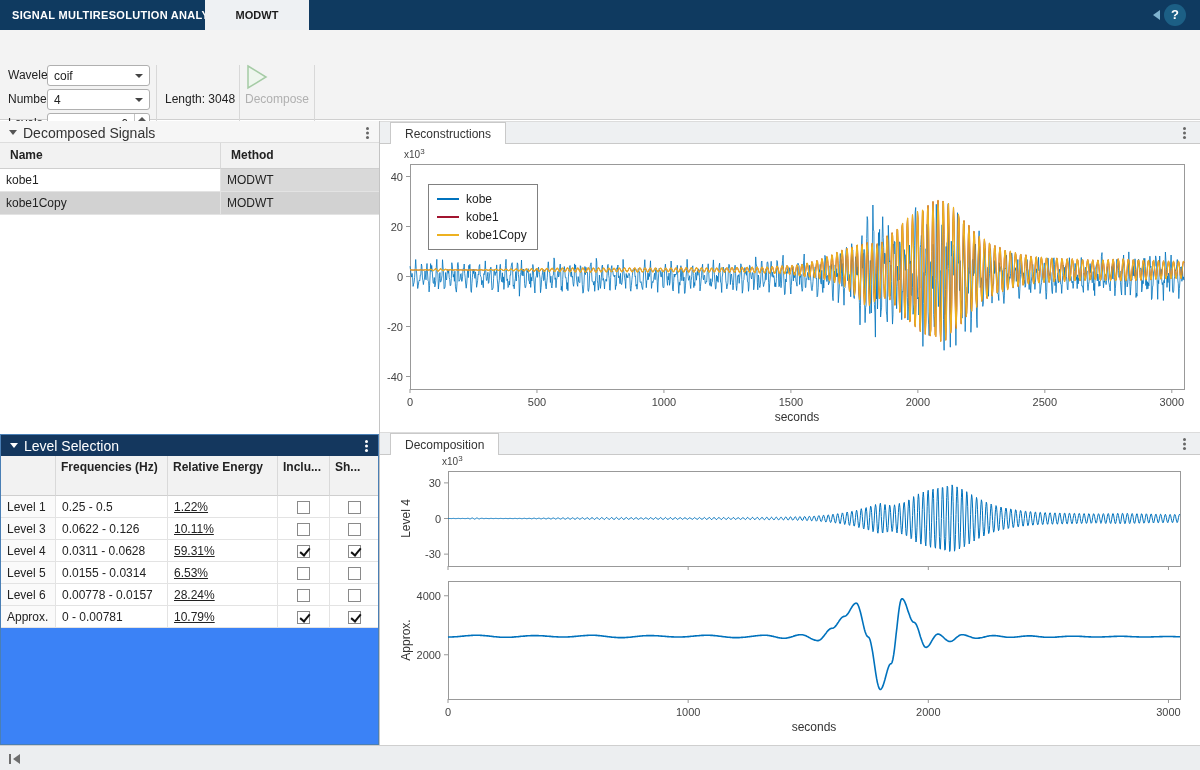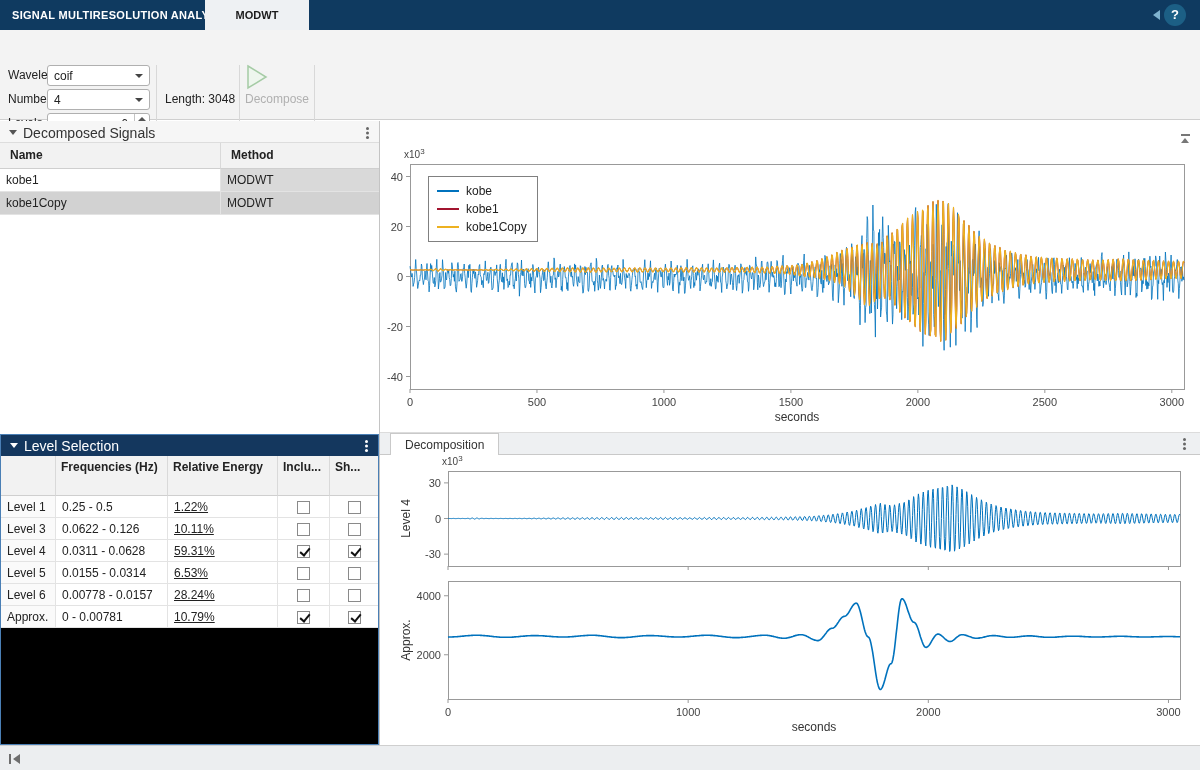--- a/index.html
+++ b/index.html
@@ -44,21 +44,21 @@
 
   .ds-head{position:absolute;left:0;top:22px;width:379px;height:26px;}
   .ds-hcell{position:absolute;top:0;height:26px;background:#f2f2f2;border-bottom:1px solid #cfcfcf;border-right:1px solid #d9d9d9;font-weight:bold;padding:5px 10px;}
   .ds-rows{position:absolute;left:0;top:48px;width:379px;}
   .ds-row{position:relative;width:379px;height:23px;}
   .ds-cell{position:absolute;top:0;height:23px;padding:4px 6px;border-bottom:1px solid #e3e3e3;}
   .ds-name{left:0;width:221px;background:#fff;border-right:1px solid #e3e3e3;}
   .ds-method{left:221px;width:158px;background:#d9d9d9;}
   .ds-row.sel .ds-name,.ds-row.sel .ds-method{background:#d2d2d2;}
 
-  .level-panel{position:absolute;left:0;top:313px;width:379px;height:311px;border:1px solid #4a7fb5;background:#000000;}
+  .level-panel{position:absolute;left:0;top:313px;width:379px;height:311px;border:1px solid #4a7fb5;background:#3b82f6;}
   .level-header{position:absolute;left:0;top:0;width:377px;height:21px;background:#14375E;}
   .level-header .panel-title{color:#fff;top:3px;}
   .lv-head{position:absolute;left:0;top:21px;width:377px;height:40px;}
   .lv-hcell{position:absolute;top:0;height:40px;background:#f2f2f2;border-bottom:1px solid #cfcfcf;border-right:1px solid #d9d9d9;font-weight:bold;padding:4px 5px;line-height:1.25;}
   .lv-rows{position:absolute;left:0;top:61px;width:377px;}
   .lv-row{position:relative;width:377px;height:22px;}
   .lv-cell{position:absolute;top:0;height:22px;padding:4px 6px;border-bottom:1px solid #e3e3e3;border-right:1px solid #e3e3e3;background:#fff;}
   .lv-c0{left:0;width:55px;background:#fafafa;}
   .lv-c1{left:55px;width:112px;}
   .lv-c2{left:167px;width:110px;text-decoration:underline;}
@@ -67,21 +67,21 @@
   .lv-c3,.lv-c4{padding:4px 0;text-align:center;}
   .cb{display:inline-block;position:relative;width:13px;height:13px;border:1px solid #8a8a8a;background:#fff;vertical-align:middle;}
   .cb.checked::after{content:"";position:absolute;left:2px;top:2px;width:8px;height:4px;border-left:2px solid #111;border-bottom:2px solid #111;transform:rotate(-50deg);}
 
   
   .tabstrip{position:absolute;left:380px;width:820px;height:23px;background:#eef0f2;border-bottom:1px solid #c9c9c9;border-top:1px solid #dcdcdc;}
   .plot-tab{position:absolute;left:10px;top:0;height:23px;background:#fff;border:1px solid #c9c9c9;border-bottom:none;padding:4px 14px;font-size:12px;color:#333;}
   .strip-kebab{position:absolute;right:14px;top:5px;width:3px;height:3px;border-radius:50%;background:#666;box-shadow:0 4.5px 0 #666,0 9px 0 #666;}
   .plot-area{position:absolute;left:380px;width:820px;background:#fff;}
   svg{font-family:"Liberation Sans",sans-serif;display:block;}
-  .legend{position:absolute;left:48px;top:32px;background:#fff;border:1px solid #808080;padding:5px 10px 5px 8px;}
+  .legend{position:absolute;left:48px;top:40px;background:#fff;border:1px solid #808080;padding:5px 10px 5px 8px;}
   .lrow{display:flex;align-items:center;height:18px;}
   .lline{width:22px;height:2px;margin-right:7px;flex:none;}
   .llabel{font-size:12px;color:#222;white-space:nowrap;}
 
   
   .statusbar{position:absolute;left:0;top:745px;width:1200px;height:25px;background:#eceef0;border-top:1px solid #cfcfcf;}
   .collapse-left-icon{position:absolute;left:9px;top:8px;width:12px;height:10px;}
   .collapse-left-icon .bar{position:absolute;left:0;top:0;width:2px;height:10px;background:#6e6e6e;}
   .collapse-left-icon .tri{position:absolute;left:4px;top:0;width:0;height:0;border-top:5px solid transparent;border-bottom:5px solid transparent;border-right:7px solid #6e6e6e;}
 </style>
@@ -212,20 +212,24 @@
             <div class="lv-cell lv-c0">Approx.</div>
             <div class="lv-cell lv-c1">0 - 0.00781</div>
             <div class="lv-cell lv-c2">10.79%</div>
             <div class="lv-cell lv-c3"><span class="cb checked"></span></div>
             <div class="lv-cell lv-c4"><span class="cb checked"></span></div>
           </div>
         </div>
     </div>
   </div>
 
+  <div class="tabstrip" style="top:121px;">
+    <div class="plot-tab">Reconstructions</div>
+    <span class="strip-kebab"></span>
+  </div>
   <div class="plot-area" style="top:144px;height:288px;">
     <svg id="svg-recon" width="820" height="288">
         <rect x="30" y="20" width="774" height="225" fill="#fff" stroke="#999" stroke-width="1" shape-rendering="crispEdges"></rect>
         <line x1="26" y1="32.5" x2="30" y2="32.5" stroke="#999"></line>
         <text x="23" y="36.5" text-anchor="end" font-size="11" fill="#444">40</text>
         <line x1="26" y1="82.5" x2="30" y2="82.5" stroke="#999"></line>
         <text x="23" y="86.5" text-anchor="end" font-size="11" fill="#444">20</text>
         <line x1="26" y1="132.5" x2="30" y2="132.5" stroke="#999"></line>
         <text x="23" y="136.5" text-anchor="end" font-size="11" fill="#444">0</text>
         <line x1="26" y1="182.5" x2="30" y2="182.5" stroke="#999"></line>

